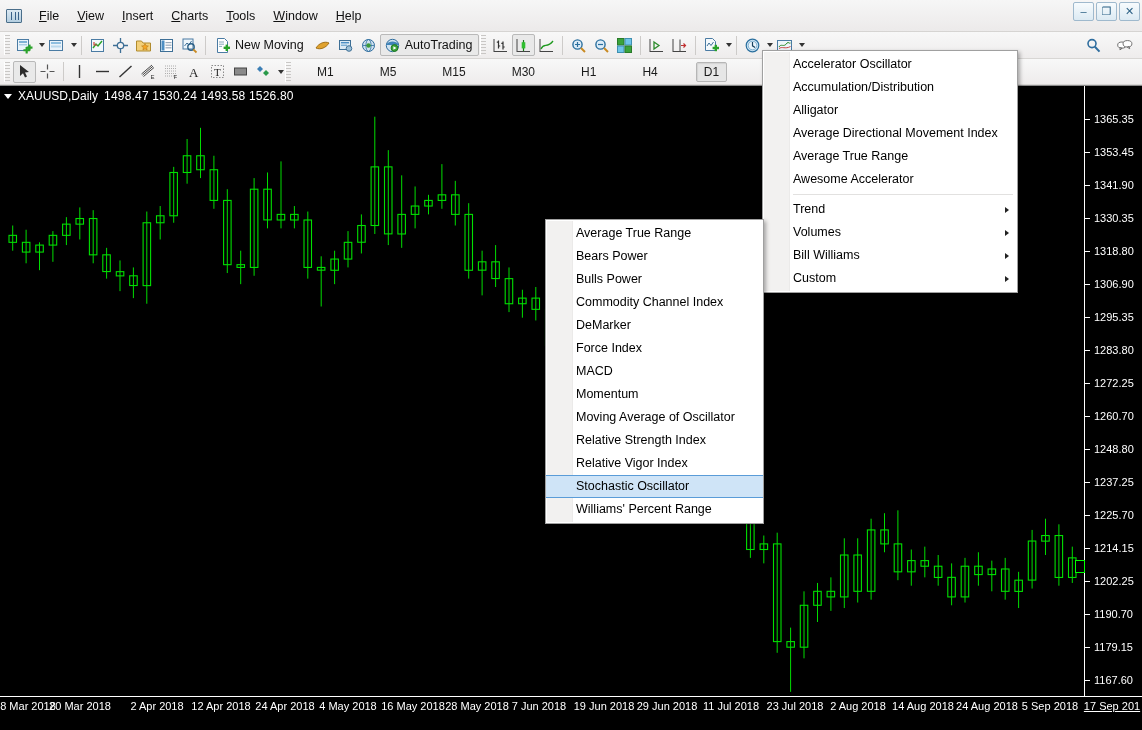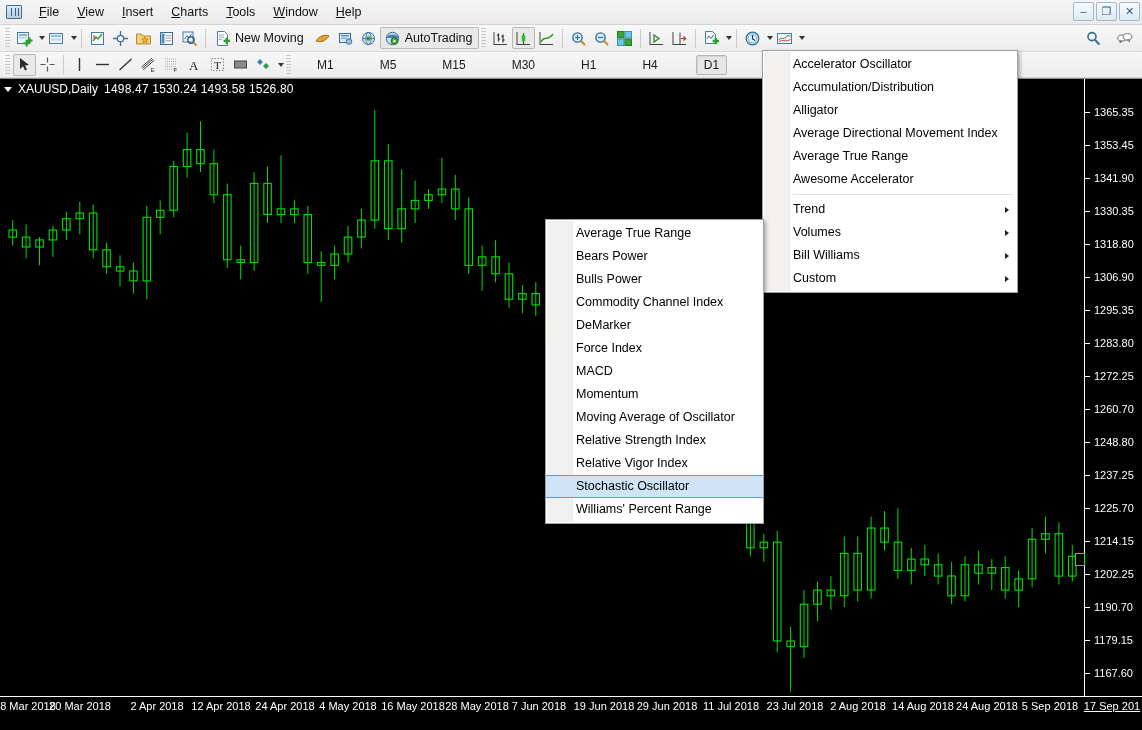--- a/index.html
+++ b/index.html
@@ -13,21 +13,21 @@
   #app {
     width: 1142px; height: 730px;
     position: relative;
     background: #f0f0f0;
     display: flex;
     flex-direction: column;
   }
 
   
   .menubar {
-    height: 25px;
+    height: 32px;
     background: linear-gradient(to bottom,#f6f6f6,#eceaea);
     border-bottom: 1px solid #d6d4d2;
     display: flex;
     align-items: center;
     padding-left: 4px;
     flex: none;
     position: relative;
   }
   .app-logo {
     width: 20px; height: 18px;

